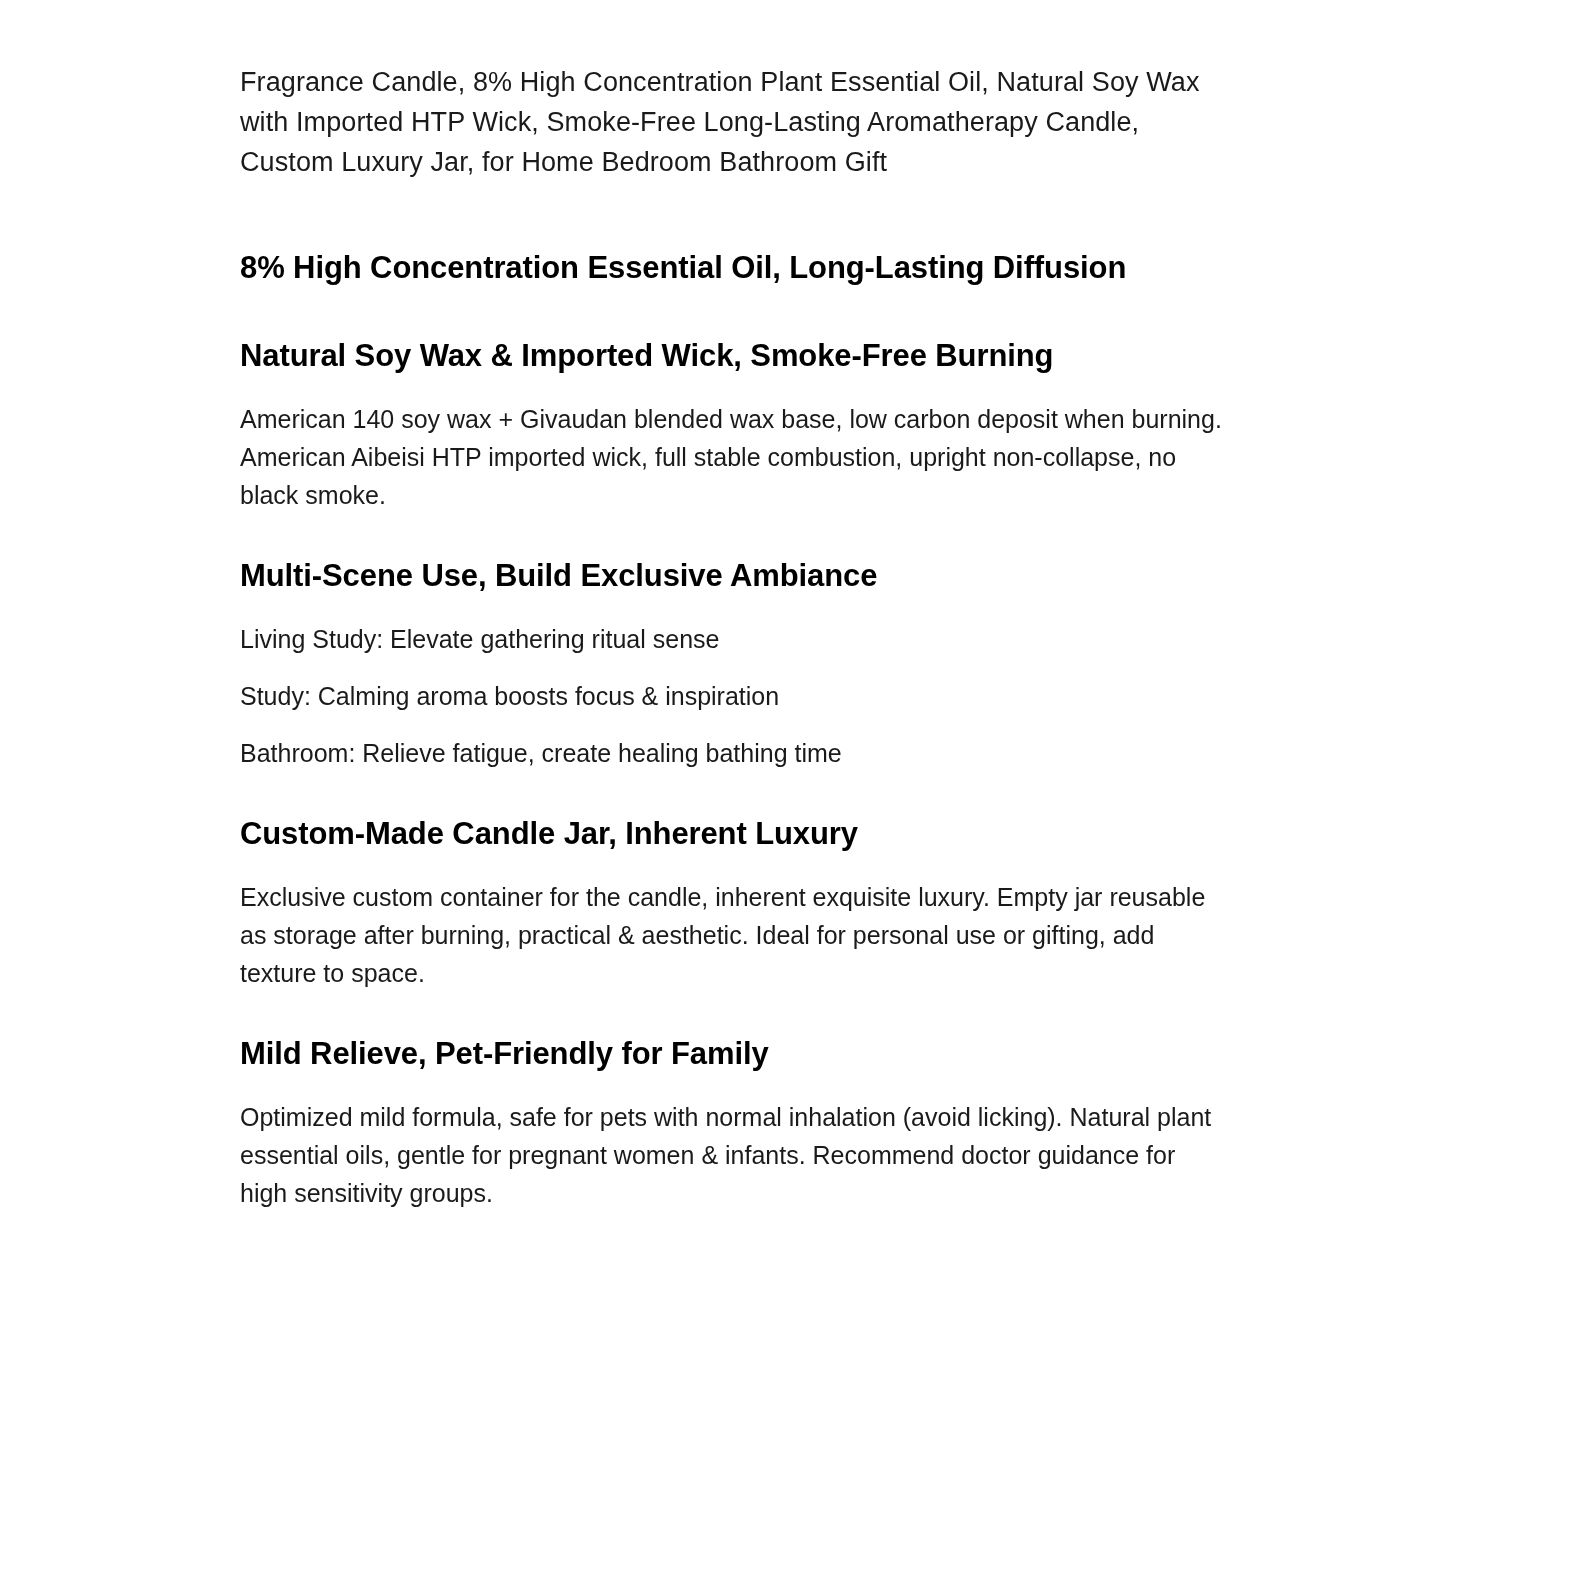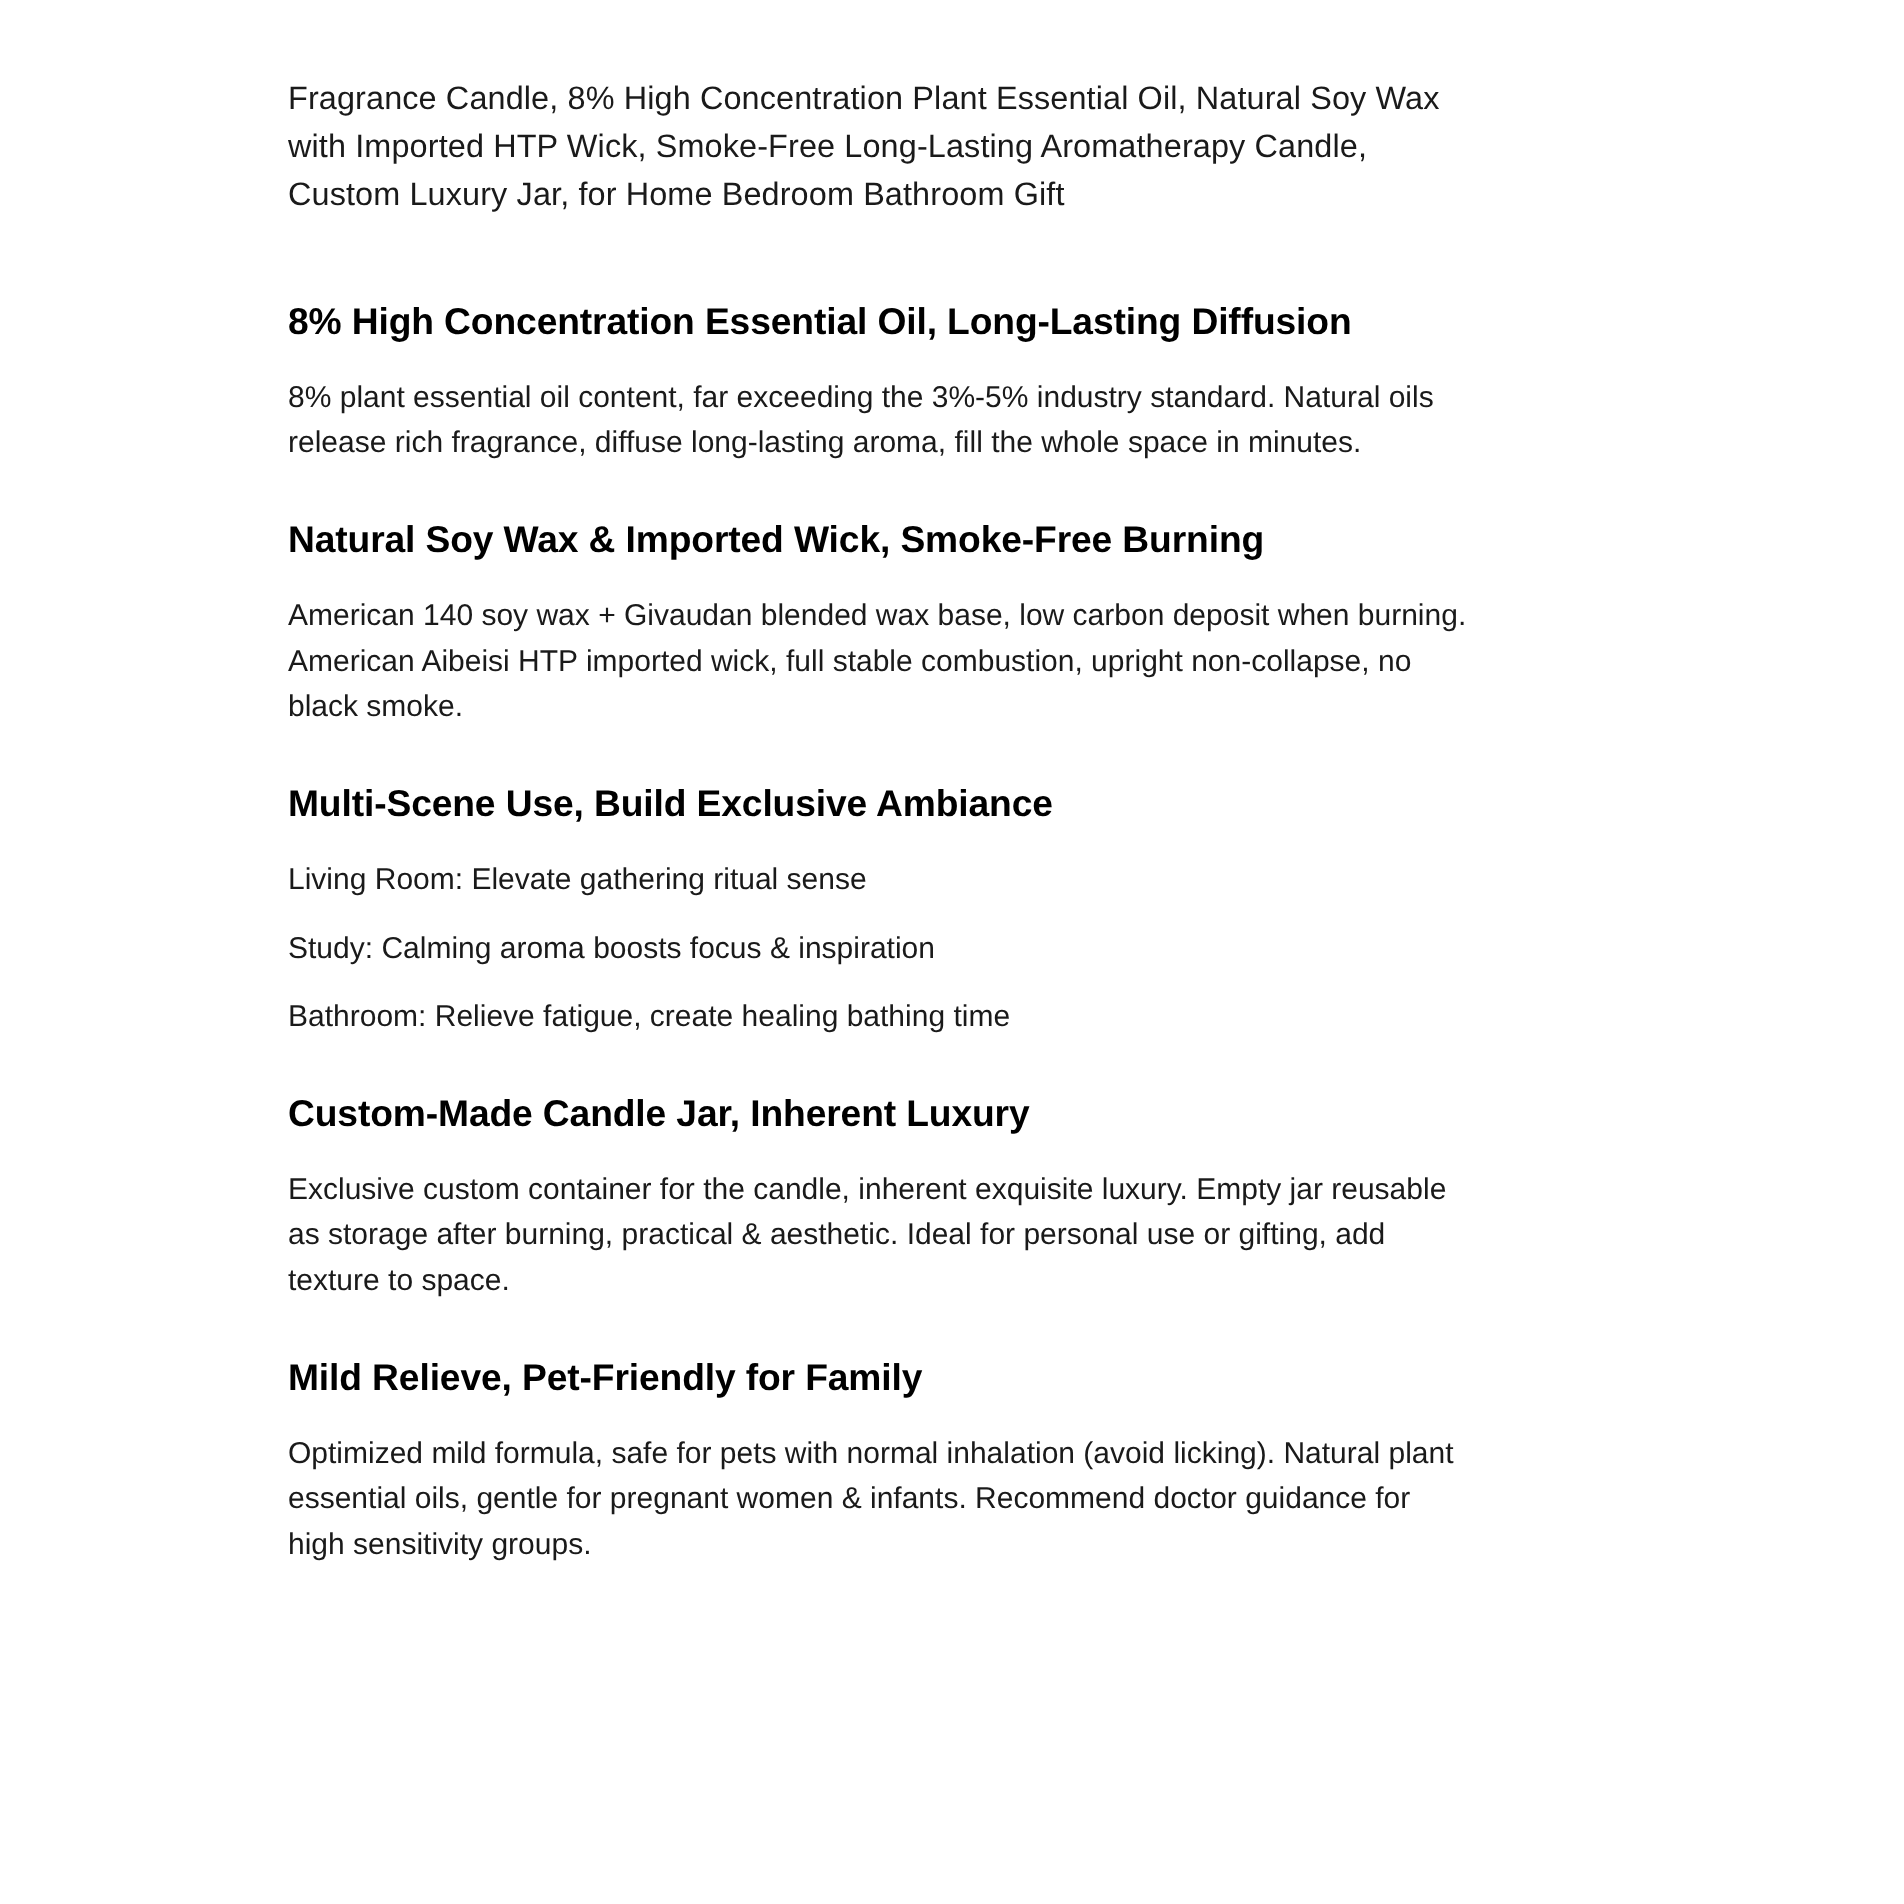--- a/index.html
+++ b/index.html
@@ -63,32 +63,31 @@
 </style>
 </head>
 <body>
 
 <div class="page">
 
   <p class="intro">Fragrance Candle, 8% High Concentration Plant Essential Oil, Natural Soy Wax with Imported HTP Wick, Smoke-Free Long-Lasting Aromatherapy Candle, Custom Luxury Jar, for Home Bedroom Bathroom Gift</p>
 
   <div class="section">
     <h2 class="section-title">8% High Concentration Essential Oil, Long-Lasting Diffusion</h2>
-    <p class="section-body">8% plant essential oil content, far exceeding the 3%-5% industry standard. Natural oils release rich fragrance, diffuse long-lasting aroma, fill the whole space in minutes.</p>
   </div>
 
   <div class="section">
     <h2 class="section-title">Natural Soy Wax &amp; Imported Wick, Smoke-Free Burning</h2>
     <p class="section-body">American 140 soy wax + Givaudan blended wax base, low carbon deposit when burning. American Aibeisi HTP imported wick, full stable combustion, upright non-collapse, no black smoke.</p>
   </div>
 
   <div class="section">
     <h2 class="section-title">Multi-Scene Use, Build Exclusive Ambiance</h2>
     <div class="bullet-list">
-      <p class="bullet-line">Living Room: Elevate gathering ritual sense</p>
+      <p class="bullet-line">Living Study: Elevate gathering ritual sense</p>
       <p class="bullet-line">Study: Calming aroma boosts focus &amp; inspiration</p>
       <p class="bullet-line">Bathroom: Relieve fatigue, create healing bathing time</p>
     </div>
   </div>
 
   <div class="section">
     <h2 class="section-title">Custom-Made Candle Jar, Inherent Luxury</h2>
     <p class="section-body">Exclusive custom container for the candle, inherent exquisite luxury. Empty jar reusable as storage after burning, practical &amp; aesthetic. Ideal for personal use or gifting, add texture to space.</p>
   </div>
 

